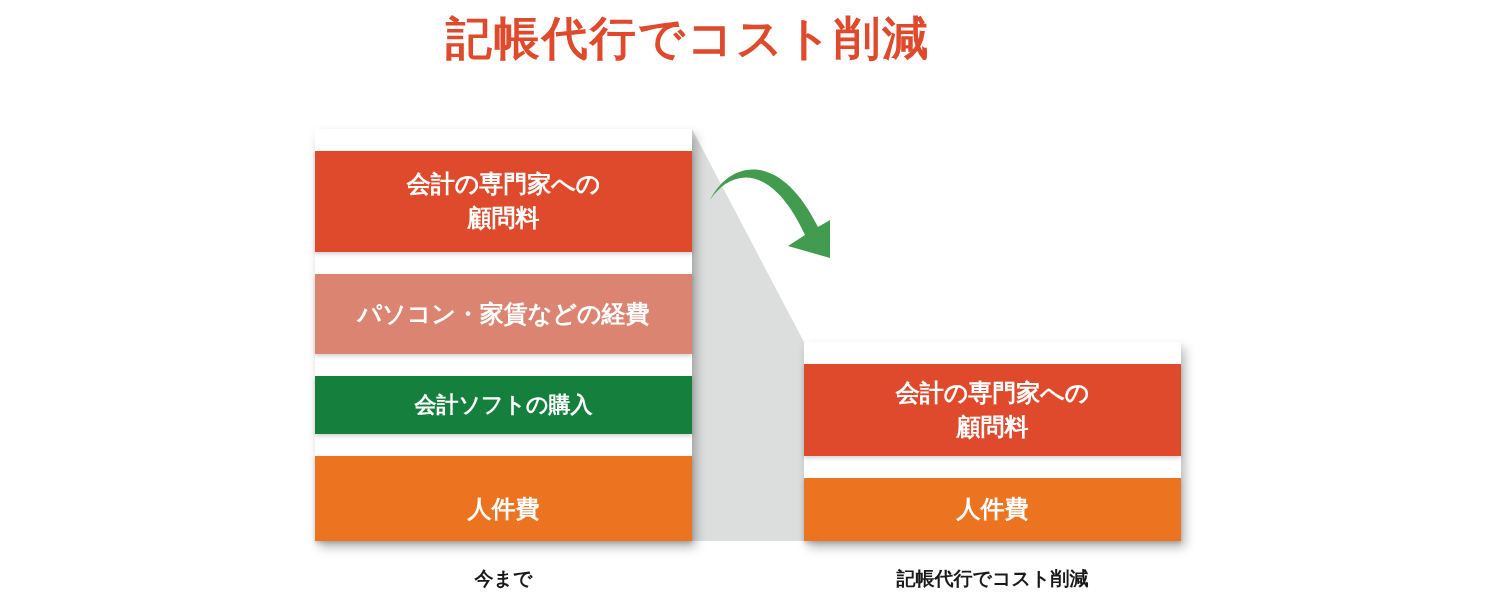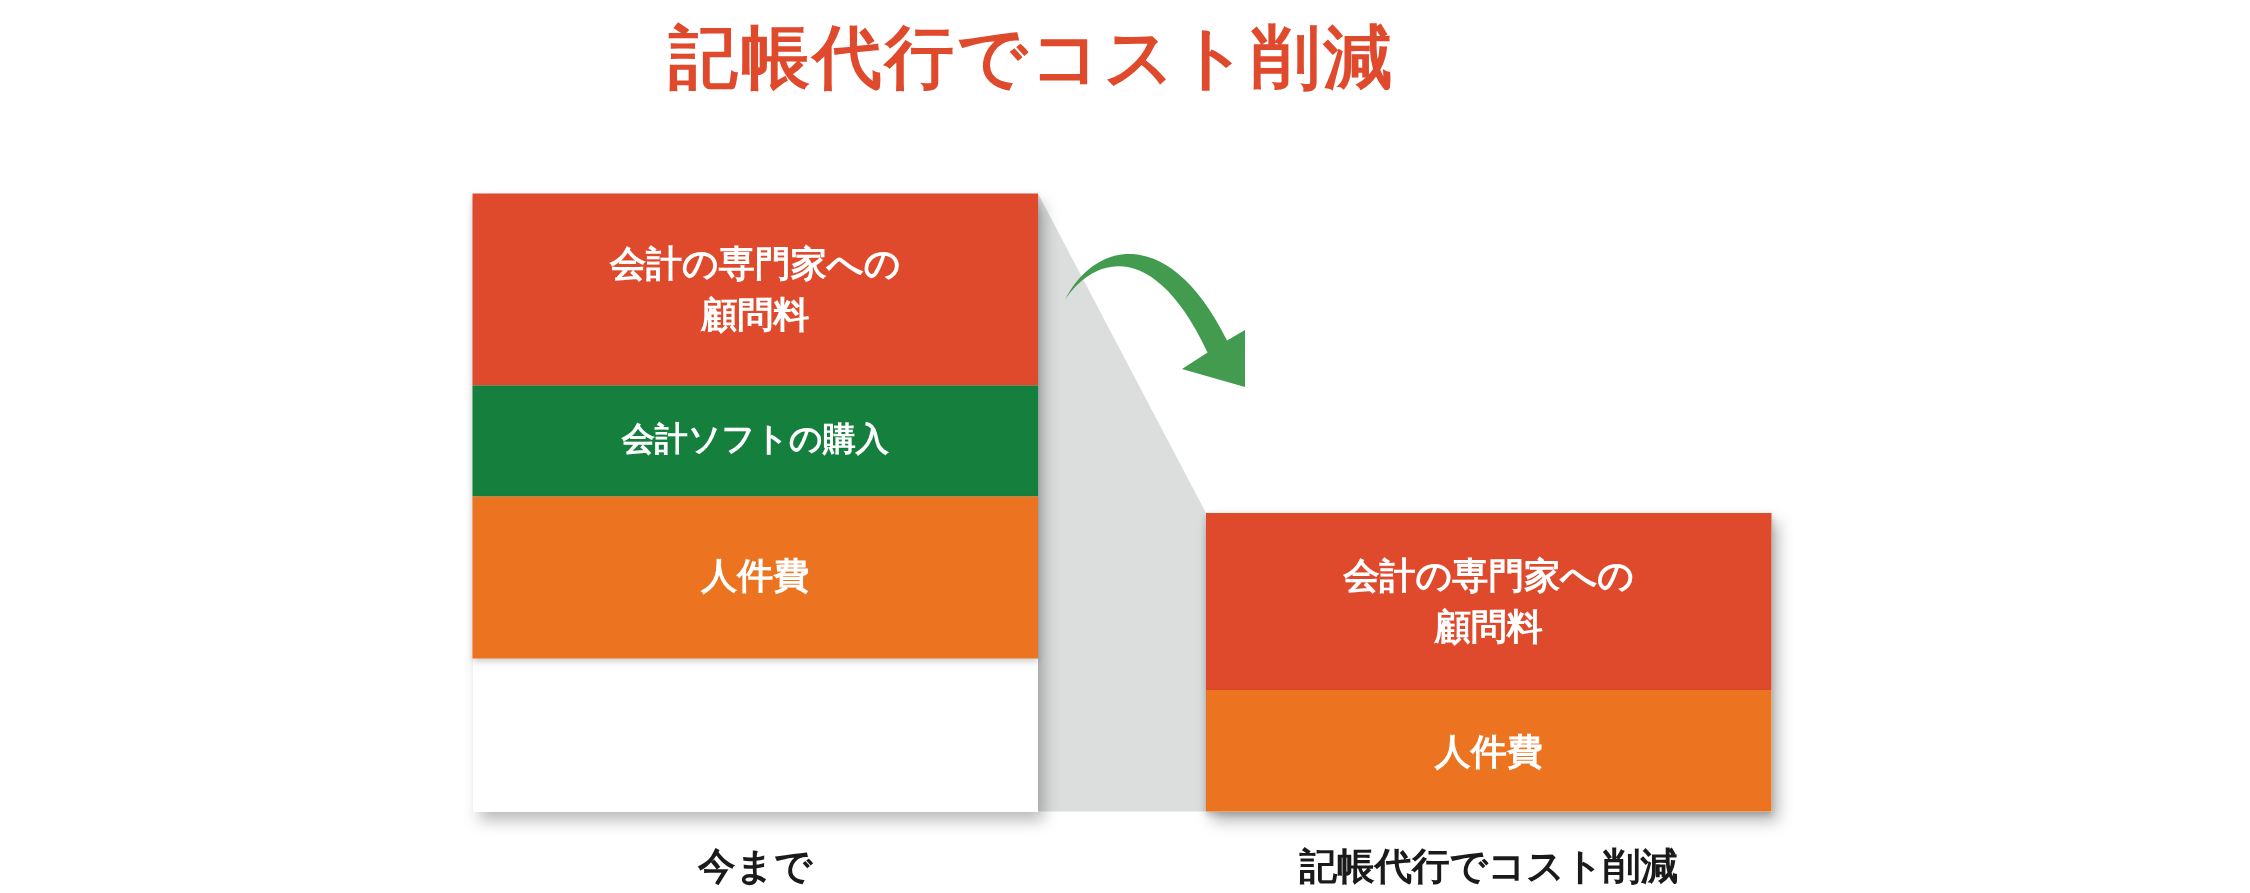--- a/index.html
+++ b/index.html
@@ -18,45 +18,49 @@
   }
   .stack {
     position: absolute; display: flex; flex-direction: column;
     box-shadow: 4px 6px 10px rgba(0,0,0,0.28);
   }
   .seg {
     display: flex; align-items: center; justify-content: center; text-align: center;
     color: #ffffff; font-weight: bold; font-size: 24px; line-height: 34px;
     box-shadow: 0 2px 4px rgba(0,0,0,0.18);
     position: relative;
+    margin-top: 22px;
   }
   .seg span { white-space: pre-line; }
   .caption {
     position: absolute; text-align: center; color: #1a1a1a;
-    font-size: 25px; font-weight: bold; line-height: 32px;
+    font-size: 19px; font-weight: bold; line-height: 32px;
   }
   .arrow { position: absolute; left: 700px; top: 160px; }
 </style>
 </head>
 <body>
 
 <div class="title">記帳代行でコスト削減</div>
 
 <svg class="funnel" width="1500" height="595">
   <polygon points="692,129 804,342 804,541 692,541" fill="#dcdedd"></polygon>
 </svg>
 
 <svg class="arrow" width="140" height="110" viewBox="0 0 140 110">
   <path d="M10 40 C 30 10, 70 0, 105 75 L 88 86 L 130 98 L 130 60 L 118 67 C 80 -10, 30 0, 10 40 Z" fill="#439b4f"></path>
 </svg>
 
 <div class="stack" style="left:315px; top:129px; width:377px; height:412px;">
   <div class="seg" style="height:128px; background:#df4a2c;">
     <span>会計の専門家への
 顧問料</span>
+  </div>
+  <div class="seg" style="height:102px; background:#db8472;">
+    <span>パソコン・家賃などの経費</span>
   </div>
   <div class="seg" style="height:74px; background:#15803d; font-size:22px;">
     <span>会計ソフトの購入</span>
   </div>
   <div class="seg" style="height:108px; background:#ec7320; align-items:flex-start; padding-top:0;">
     <span style="margin-top:36px;">人件費</span>
   </div>
 </div>
 
 <div class="stack" style="left:804px; top:342px; width:377px; height:199px;">

